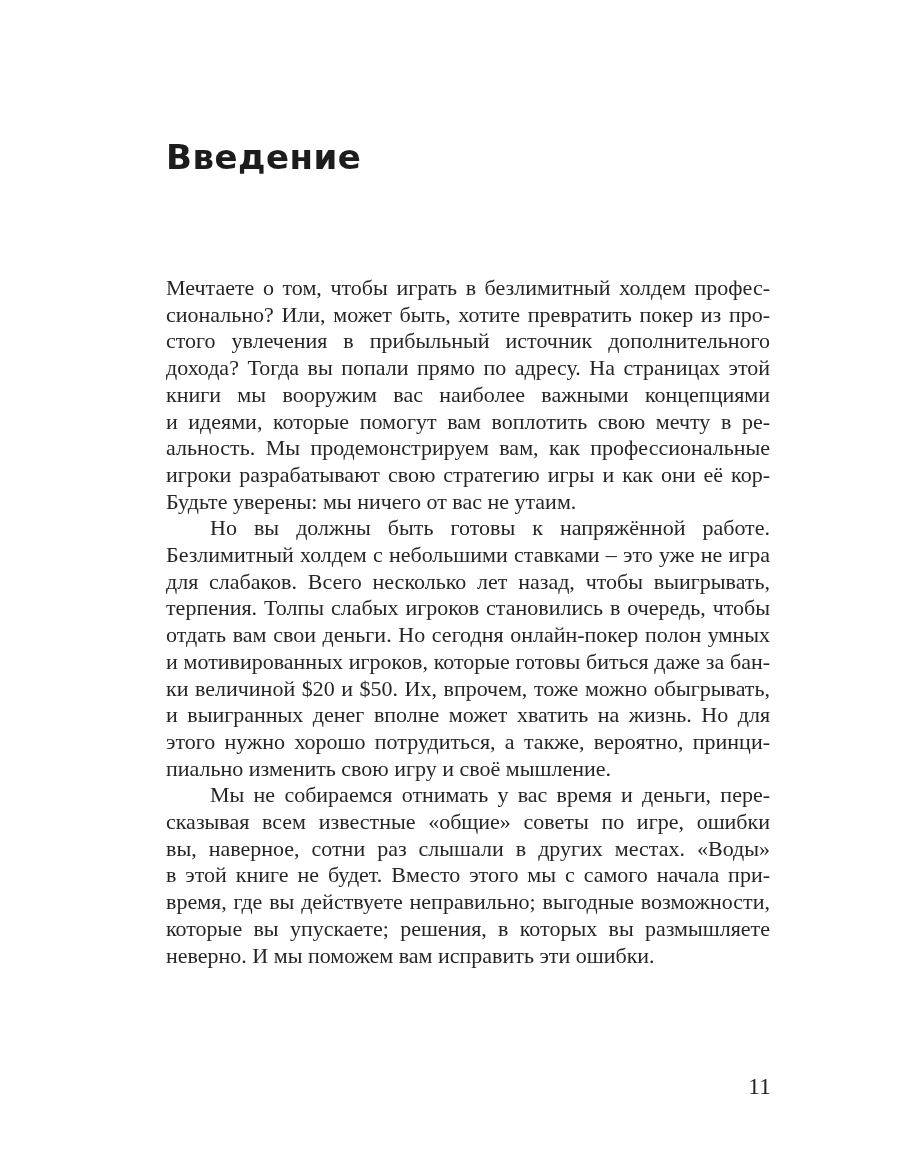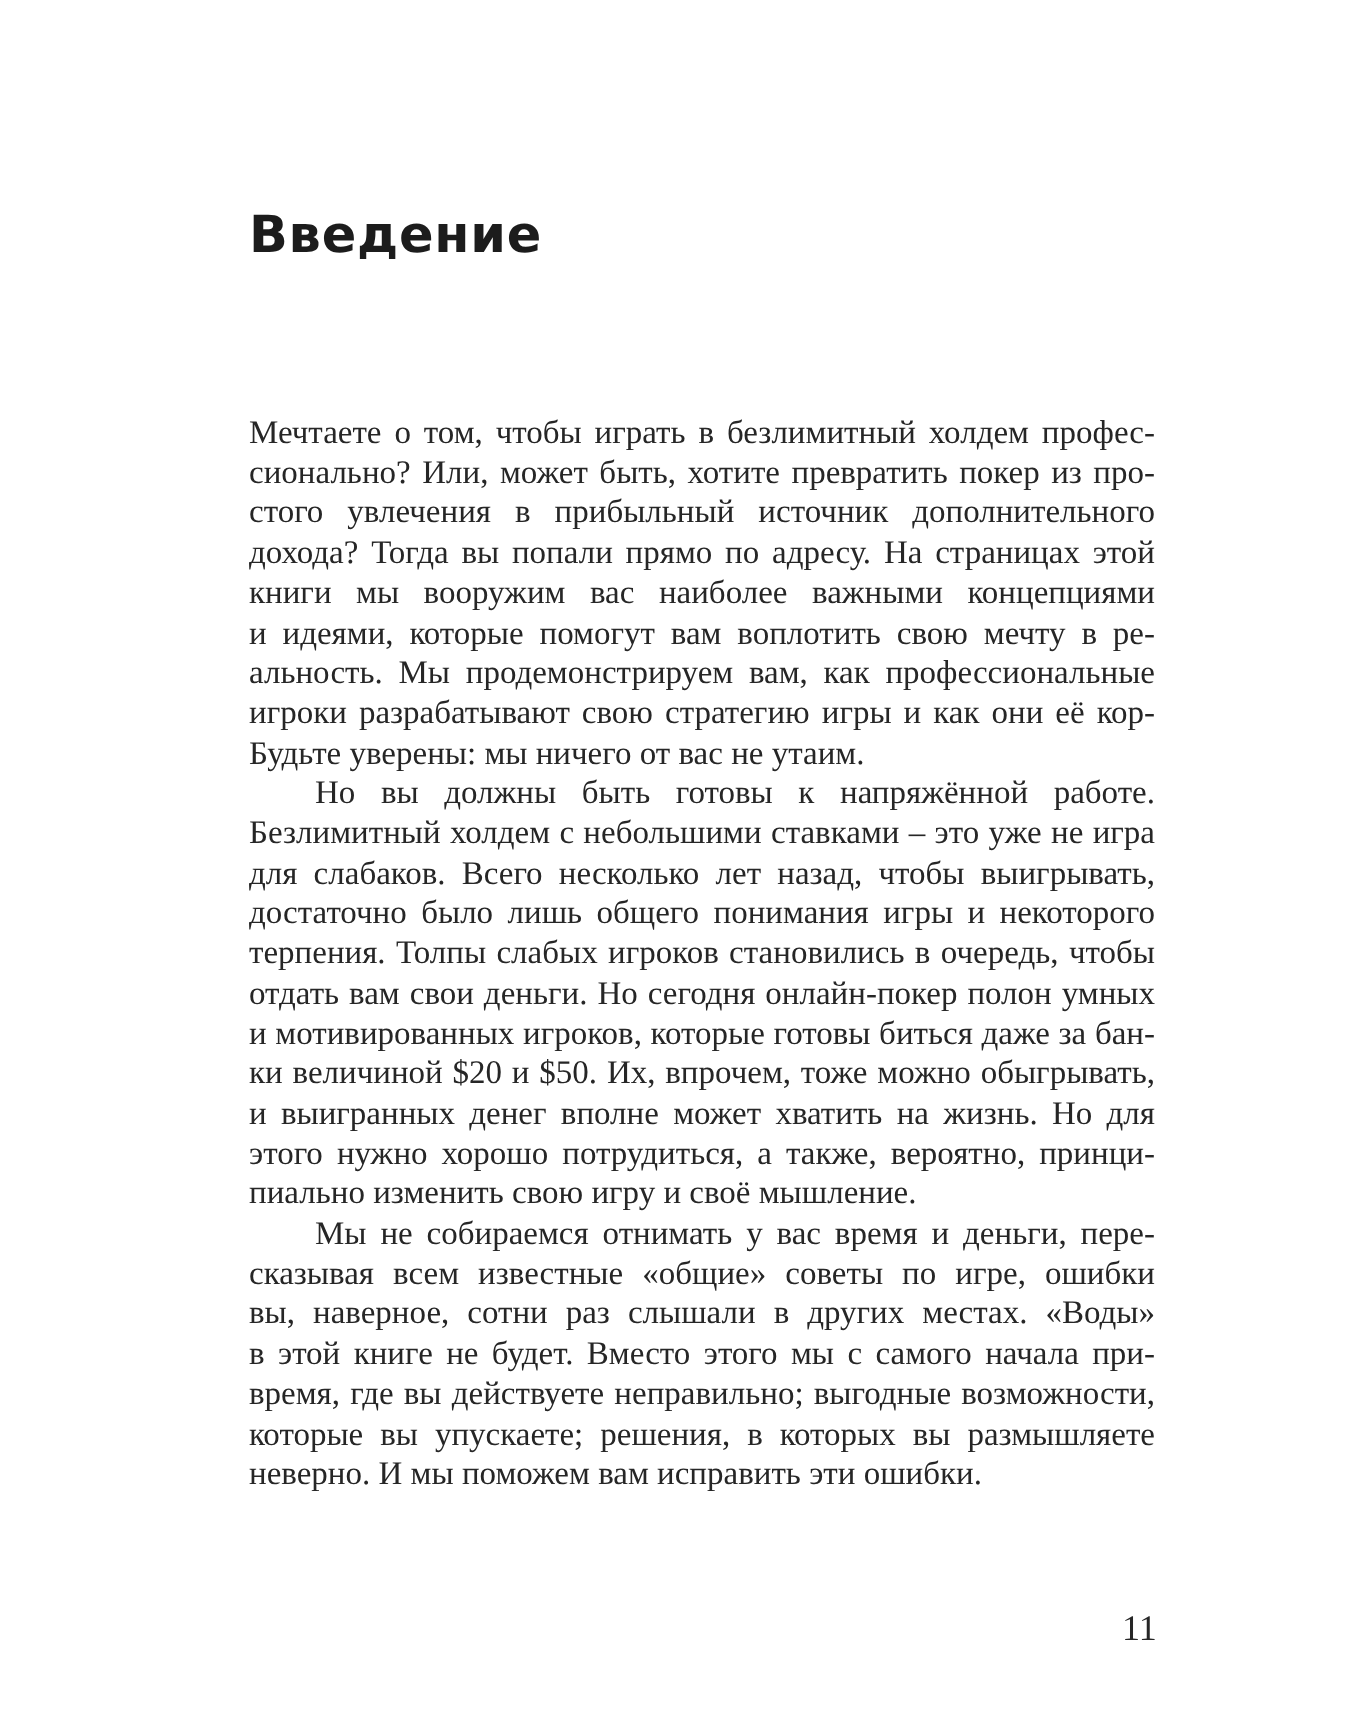--- a/index.html
+++ b/index.html
@@ -86,21 +86,20 @@
       <span class="line">книги мы вооружим вас наиболее важными концепциями</span>
       <span class="line">и идеями, которые помогут вам воплотить свою мечту в ре-</span>
       <span class="line">альность. Мы продемонстрируем вам, как профессиональные</span>
       <span class="line">игроки разрабатывают свою стратегию игры и как они её кор-</span>
       <span class="line last">Будьте уверены: мы ничего от вас не утаим.</span>
     </p>
     <p>
       <span class="line indent">Но вы должны быть готовы к напряжённой работе.</span>
       <span class="line">Безлимитный холдем с небольшими ставками – это уже не игра</span>
       <span class="line">для слабаков. Всего несколько лет назад, чтобы выигрывать,</span>
-      <span class="line">достаточно было лишь общего понимания игры и некоторого</span>
       <span class="line">терпения. Толпы слабых игроков становились в очередь, чтобы</span>
       <span class="line">отдать вам свои деньги. Но сегодня онлайн-покер полон умных</span>
       <span class="line">и мотивированных игроков, которые готовы биться даже за бан-</span>
       <span class="line">ки величиной $20 и $50. Их, впрочем, тоже можно обыгрывать,</span>
       <span class="line">и выигранных денег вполне может хватить на жизнь. Но для</span>
       <span class="line">этого нужно хорошо потрудиться, а также, вероятно, принци-</span>
       <span class="line last">пиально изменить свою игру и своё мышление.</span>
     </p>
     <p>
       <span class="line indent">Мы не собираемся отнимать у вас время и деньги, пере-</span>

